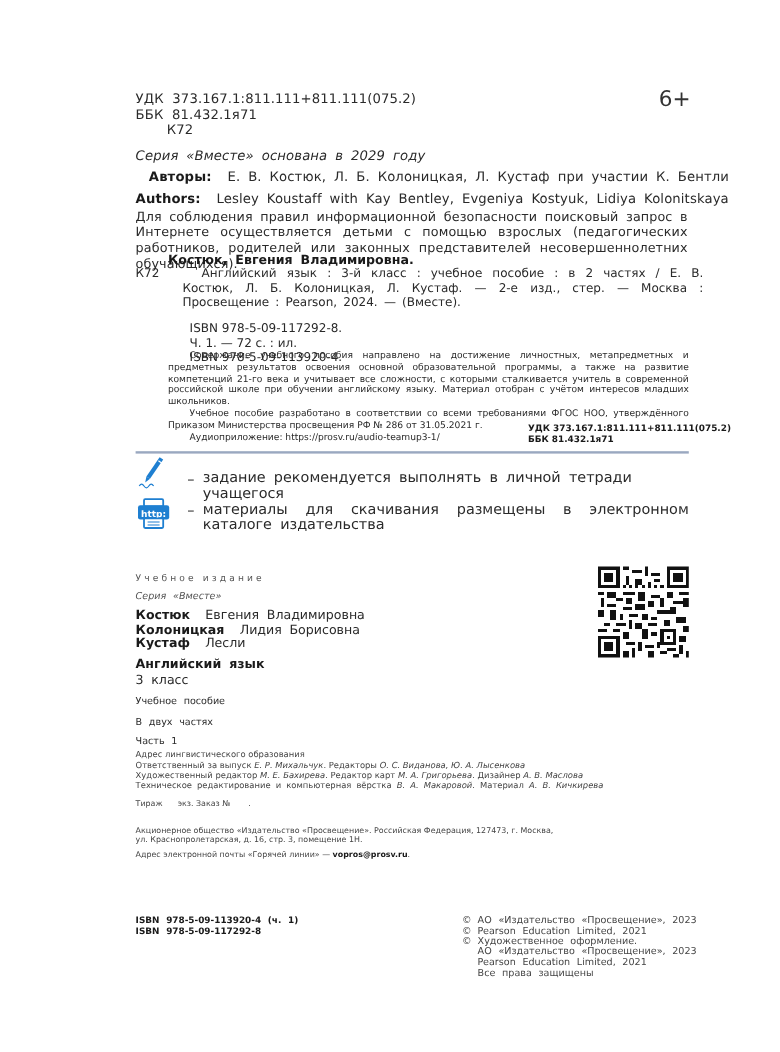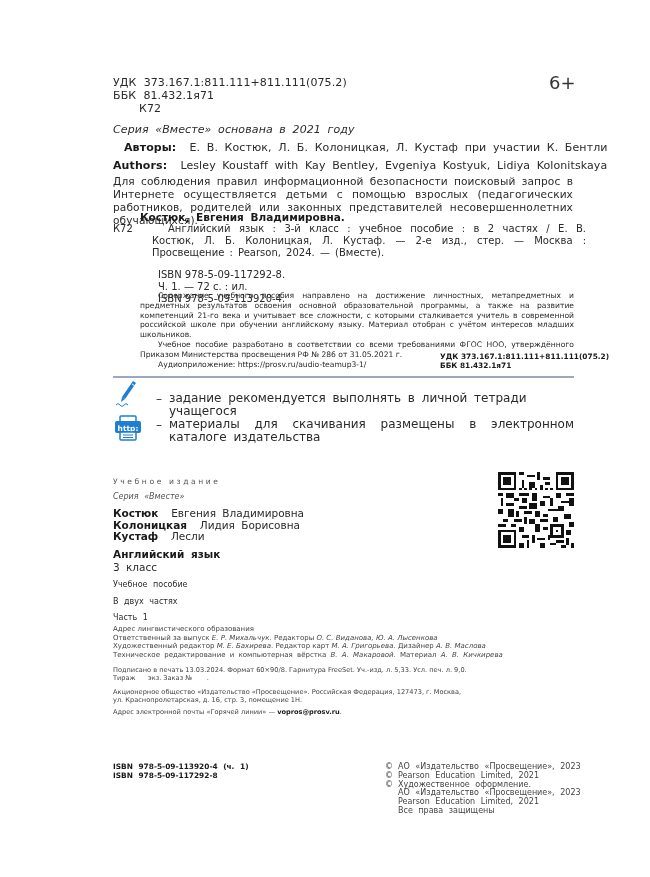--- a/index.html
+++ b/index.html
@@ -68,21 +68,21 @@
 <div class="page">
 
   <div id="classif" class="abs t11">
     <div><span>УДК</span>&nbsp;&nbsp;<span>373.167.1:811.111+811.111(075.2)</span></div>
     <div><span>ББК</span>&nbsp;&nbsp;<span>81.432.1я71</span></div>
     <div style="padding-left:26px">К72</div>
   </div>
 
   <div id="age" class="abs">6+</div>
 
-  <div id="series" class="abs t11 i ws">Серия «Вместе» основана в 2021 году</div>
+  <div id="series" class="abs t11 i ws">Серия «Вместе» основана в 2029 году</div>
 
   <div id="authors-ru" class="abs t11 ws">
     <span class="b">Авторы:</span>&nbsp;
     <span>Е. В. Костюк, Л. Б. Колоницкая, Л. Кустаф при участии К. Бентли</span>
   </div>
 
   <div id="authors-en" class="abs t11 ws">
     <span class="b">Authors:</span>&nbsp;
     <span>Lesley Koustaff with Kay Bentley, Evgeniya Kostyuk, Lidiya Kolonitskaya</span>
   </div>
@@ -153,21 +153,20 @@
   <div id="ed-part" class="abs ws">Часть 1</div>
 
   <div id="credits" class="abs">
     <div>Адрес лингвистического образования</div>
     <div><span>Ответственный за выпуск </span><span class="i">Е. Р. Михальчук</span><span>. Редакторы </span><span class="i">О. С. Виданова, Ю. А. Лысенкова</span></div>
     <div><span>Художественный редактор </span><span class="i">М. Е. Бахирева</span><span>. Редактор карт </span><span class="i">М. А. Григорьева</span><span>. Дизайнер </span><span class="i">А. В. Маслова</span></div>
     <div style="word-spacing:2px"><span>Техническое редактирование и компьютерная вёрстка </span><span class="i">В. А. Макаровой</span><span>. Материал </span><span class="i">А. В. Кичкирева</span></div>
   </div>
 
   <div id="print" class="abs">
-    <div>Подписано в печать 13.03.2024. Формат 60×90/8. Гарнитура FreeSet. Уч.-изд. л. 5,33. Усл. печ. л. 9,0.</div>
     <div style="white-space:pre">Тираж      экз. Заказ №       .</div>
   </div>
 
   <div id="publisher" class="abs">
     <div>Акционерное общество «Издательство «Просвещение». Российская Федерация, 127473, г. Москва,</div>
     <div>ул. Краснопролетарская, д. 16, стр. 3, помещение 1Н.</div>
   </div>
 
   <div id="email" class="abs">
     <span>Адрес электронной почты «Горячей линии» — </span><span class="b">vopros@prosv.ru</span><span>.</span>

